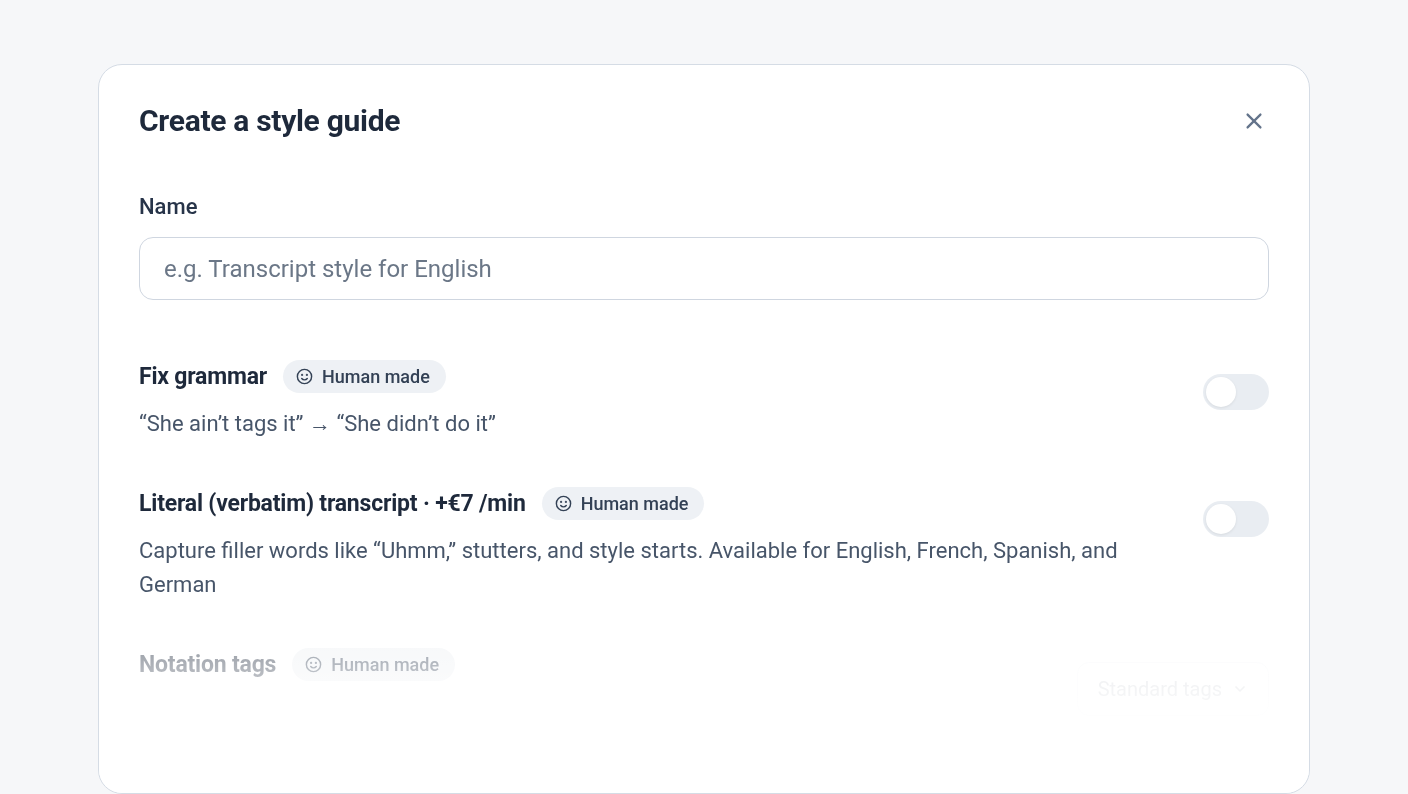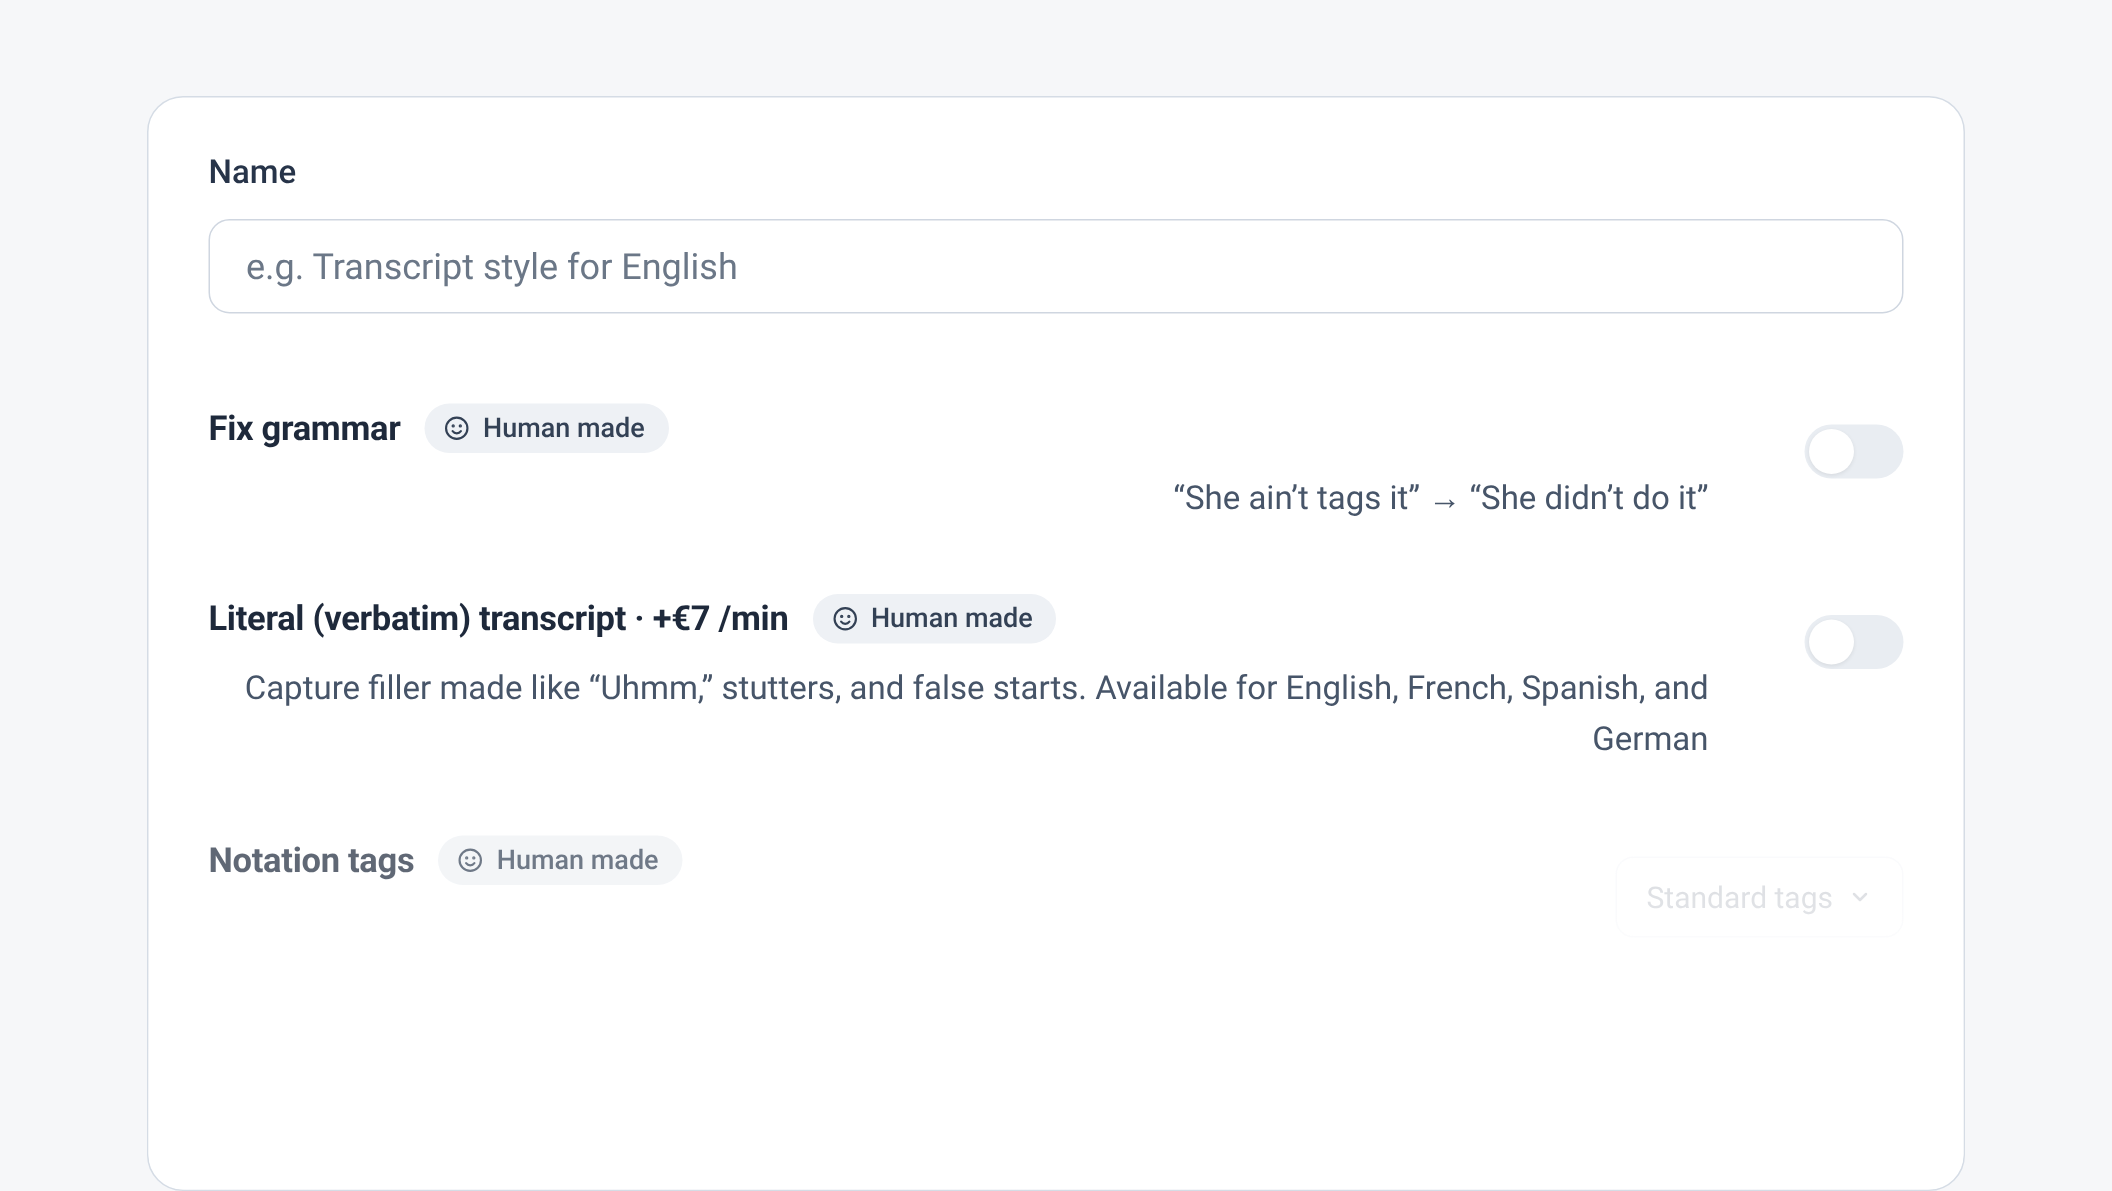--- a/index.html
+++ b/index.html
@@ -88,21 +88,20 @@
     .option-row {
       display: flex;
       justify-content: space-between;
       align-items: flex-start;
       margin-bottom: 46px;
     }
     
     .option-content {
       flex: 1;
       max-width: 1000px;
-      text-align: right;
     }
     
     .option-header {
       display: flex;
       align-items: center;
       gap: 16px;
       margin-bottom: 14px;
     }
     
     .option-title {
@@ -184,20 +183,29 @@
       color: #475569;
       margin-top: 14px;
       opacity: 0.25;
     }
   </style>
 </head>
 <body>
 
 <div class="modal">
 
+  <div class="modal-header">
+    <h1 class="modal-title">Create a style guide</h1>
+    <button class="close-button">
+      <svg viewBox="0 0 24 24" fill="none" stroke="currentColor" stroke-width="2.5" stroke-linecap="round">
+        <line x1="5" y1="5" x2="19" y2="19"></line>
+        <line x1="19" y1="5" x2="5" y2="19"></line>
+      </svg>
+    </button>
+  </div>
 
   <div class="field-group">
     <label class="field-label">Name</label>
     <input type="text" class="text-input" placeholder="e.g. Transcript style for English" style="">
   </div>
 
   <div class="option-row">
     <div class="option-content">
       <div class="option-header">
         <span class="option-title">Fix grammar</span>
@@ -225,21 +233,21 @@
         <span class="badge">
           <svg viewBox="0 0 24 24" fill="none" stroke="#334155" stroke-width="1.8">
             <circle cx="12" cy="12" r="9"></circle>
             <circle cx="9" cy="10" r="0.5" fill="#334155"></circle>
             <circle cx="15" cy="10" r="0.5" fill="#334155"></circle>
             <path d="M8.5 14.5c.9 1.2 2.1 1.8 3.5 1.8s2.6-.6 3.5-1.8" stroke-linecap="round"></path>
           </svg>
           <span>Human made</span>
         </span>
       </div>
-      <div class="option-description">Capture filler made like “Uhmm,” stutters, and false starts. Available for English, French, Spanish, and German</div>
+      <div class="option-description">Capture filler words like “Uhmm,” stutters, and style starts. Available for English, French, Spanish, and German</div>
     </div>
     <div class="toggle">
       <div class="toggle-thumb"></div>
     </div>
   </div>
 
   <div class="option-row faded">
     <div class="option-content">
       <div class="option-header">
         <span class="option-title">Notation tags</span>

